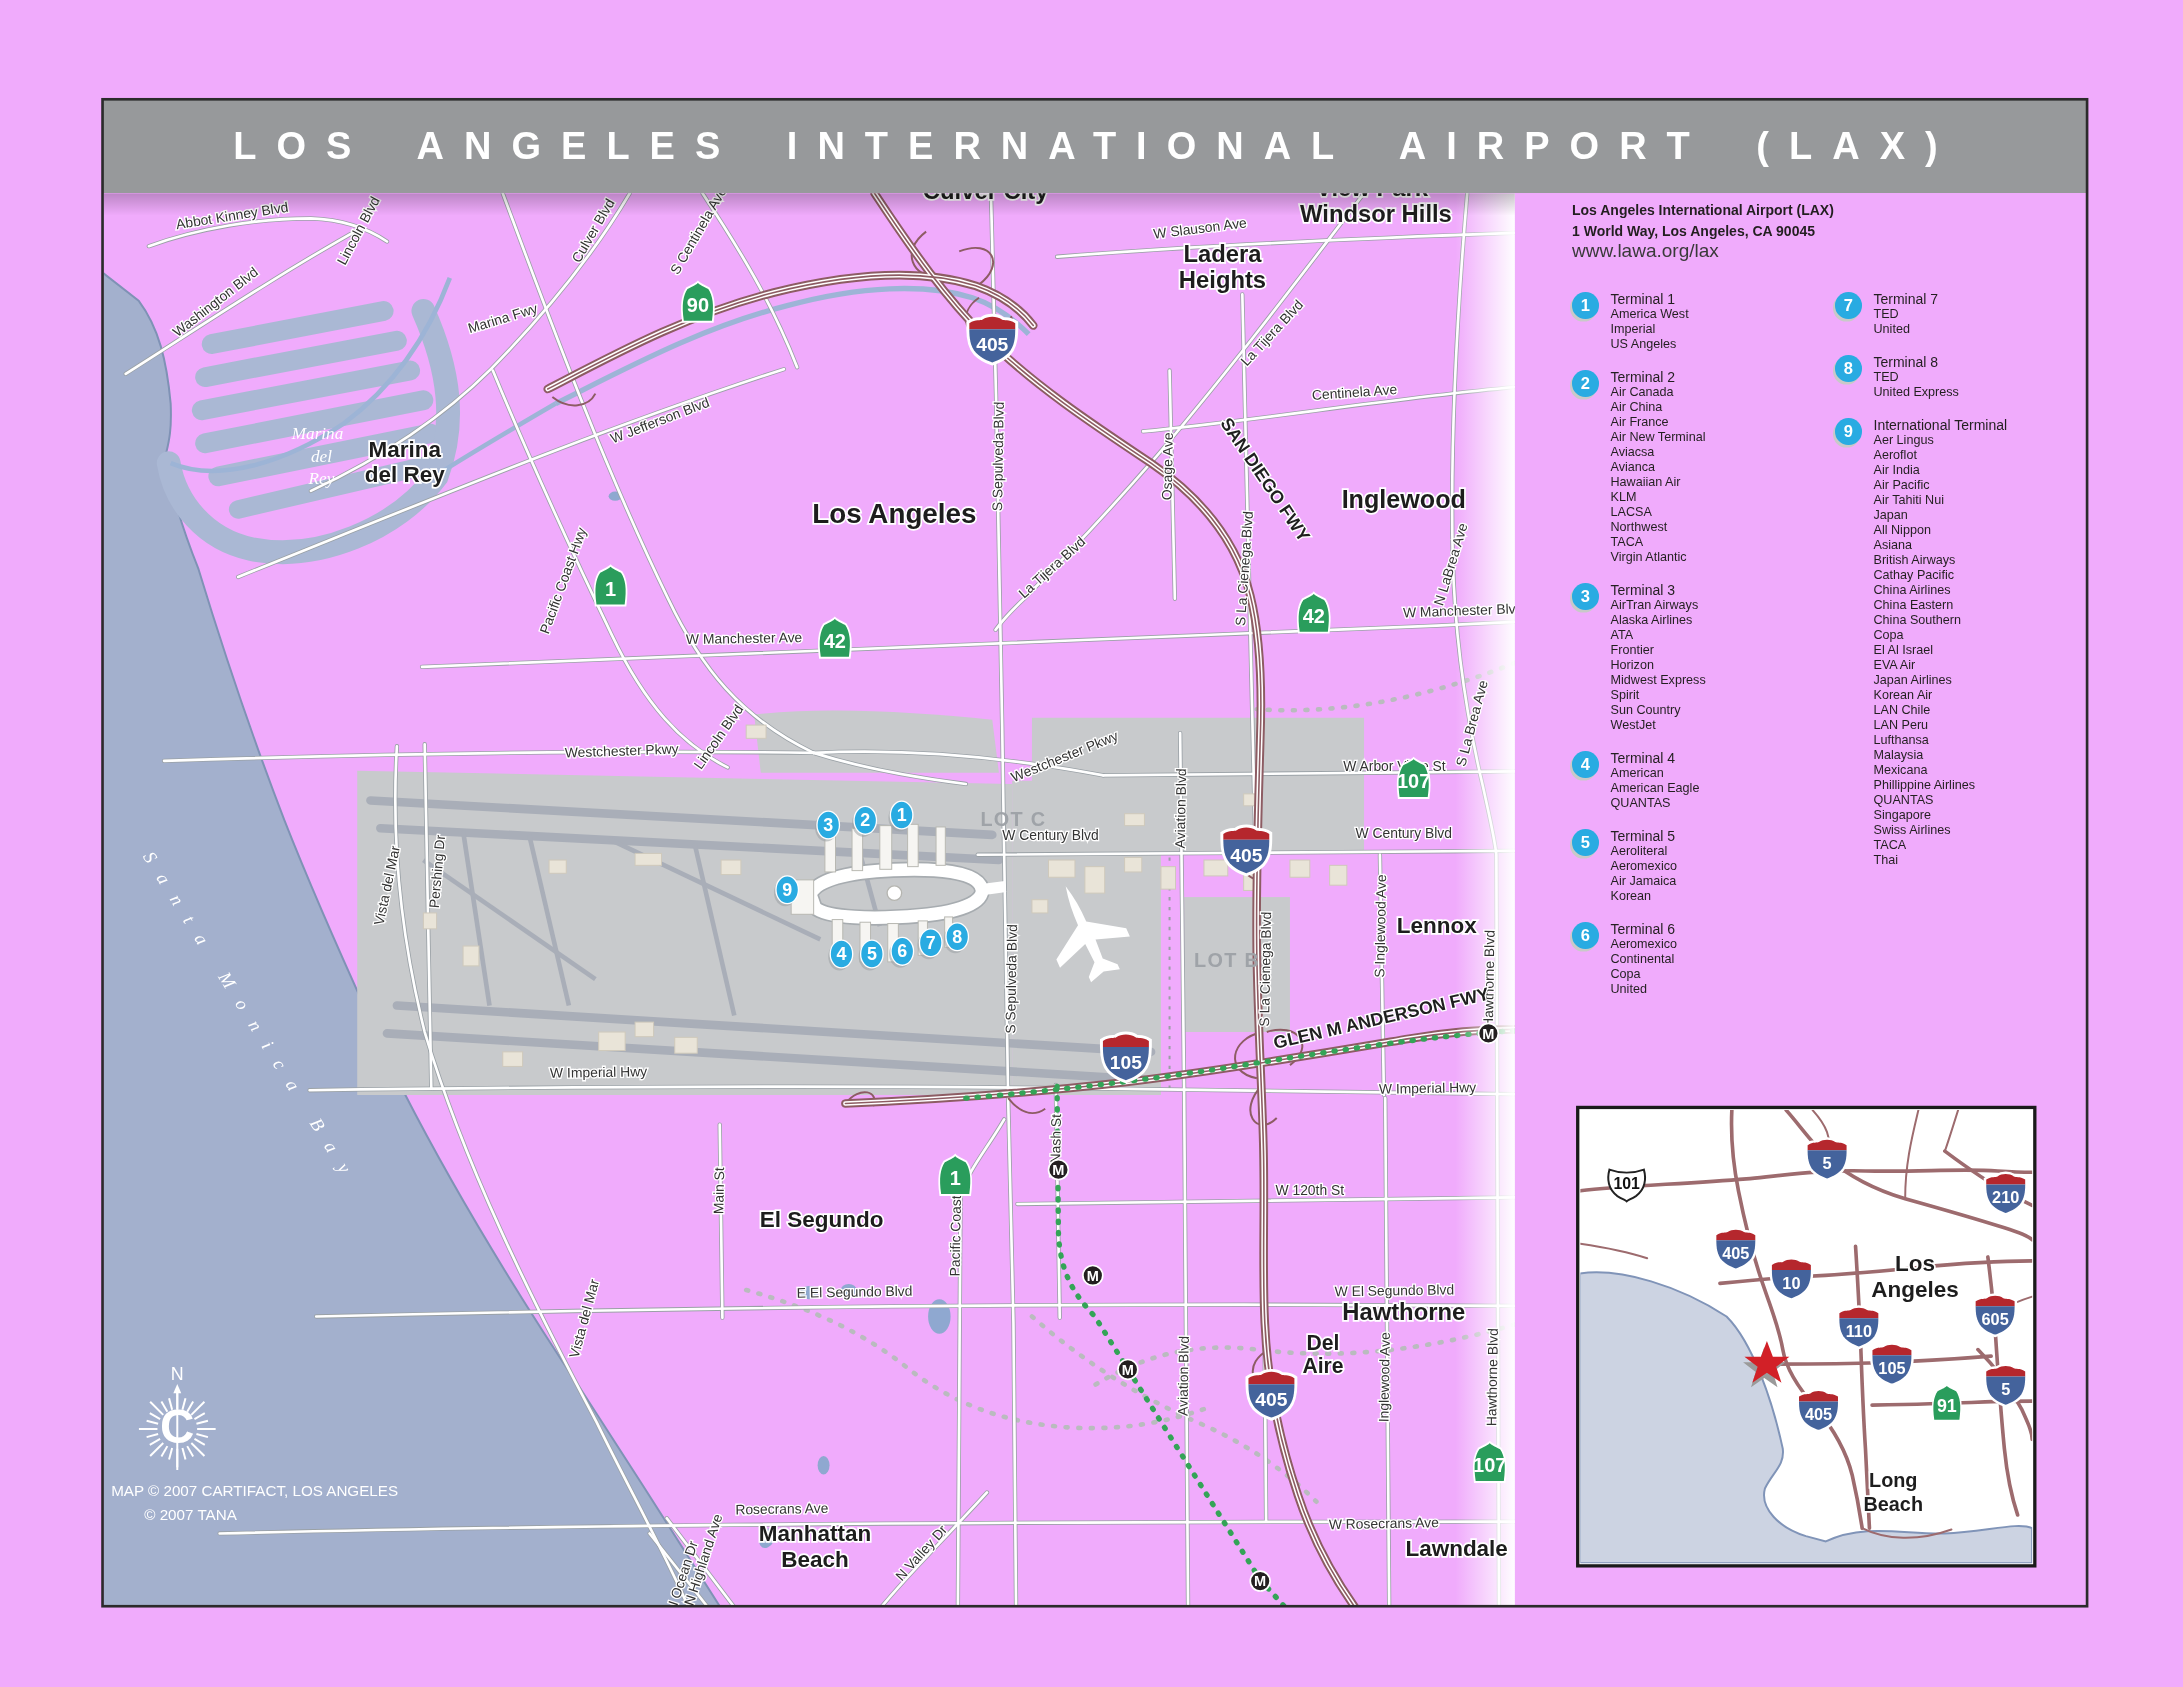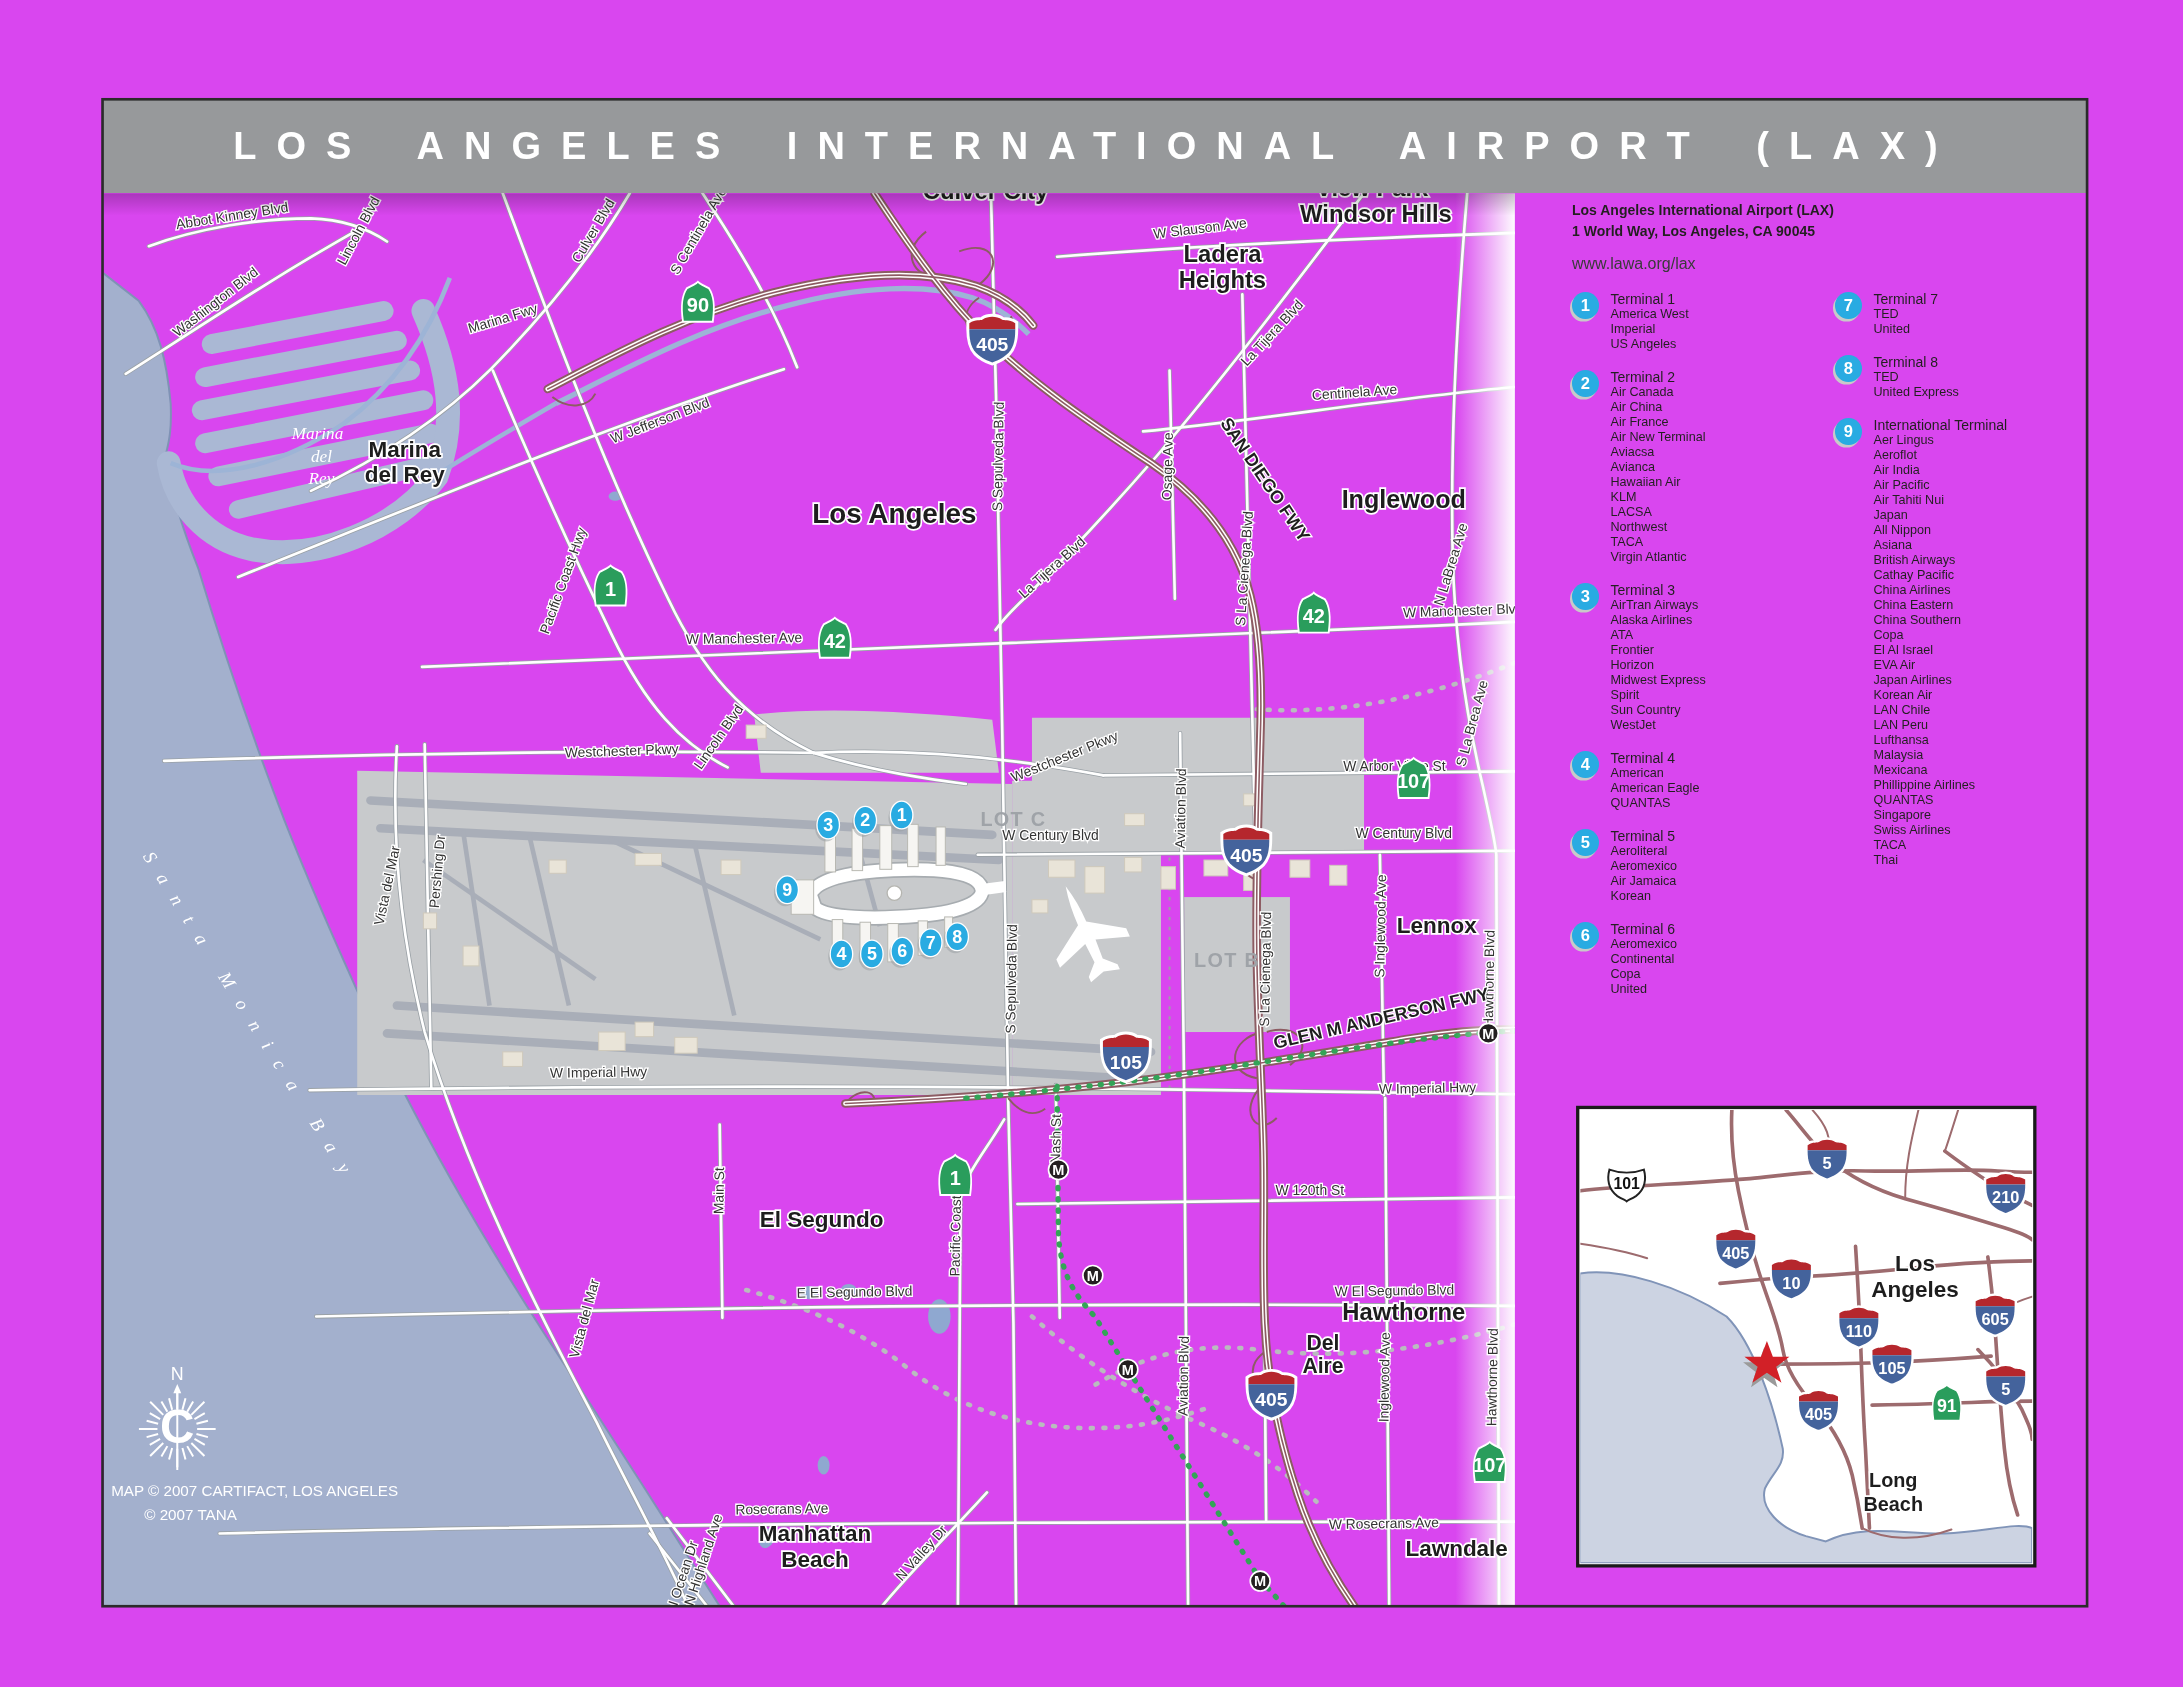--- a/index.html
+++ b/index.html
@@ -1,25 +1,25 @@
 <!DOCTYPE html>
 <html style="font-size:10.6px"><head>
 <meta charset="utf-8">
 <style>
   html,body{margin:0;padding:0;background:#fff;}
-  .page{position:relative;width:2183px;height:1687px;background:#d946ef;overflow:hidden;
+  .page{position:relative;width:2183px;height:1687px;background:#f0abfc;overflow:hidden;
         font-family:"Liberation Sans",sans-serif;}
   
   .title-bar{position:absolute;left:103px;top:99px;width:1985px;height:94px;background:#97999b;z-index:2;}
   .title-bar span{display:block;text-align:center;line-height:94px;color:#fff;font-weight:bold;
     font-size:38px;letter-spacing:20px;word-spacing:16px;white-space:nowrap;}
   
   .sb-info{position:absolute;left:1572px;top:200px;z-index:3;color:#231f20;}
   .sb-info .nm,.sb-info .ad{font-weight:bold;font-size:14px;line-height:20.5px;}
-  .sb-info .url{font-size:16px;line-height:20.5px;color:#3a3a3a;margin-top:13px;}
+  .sb-info .url{font-size:19px;line-height:20.5px;color:#3a3a3a;}
   .t-col{position:absolute;width:245px;z-index:3;}
   .t-col.left{left:1572px;top:292px;}
   .t-col.right{left:1835px;top:292px;}
   .t-entry{display:flex;align-items:flex-start;margin-bottom:18px;}
   .t-badge{flex:0 0 26.5px;width:26.5px;height:26.5px;border-radius:50%;background:#29abe2;color:#fff;
     font-weight:bold;font-size:16.5px;line-height:26.5px;text-align:center;margin-right:12px;
     box-shadow:-2px 2.6px 0 #c9c9c9;}
   .t-name{font-weight:normal;font-size:14px;line-height:15px;color:#231f20;}
   .t-air{font-size:12.6px;line-height:15px;color:#231f20;}
   

